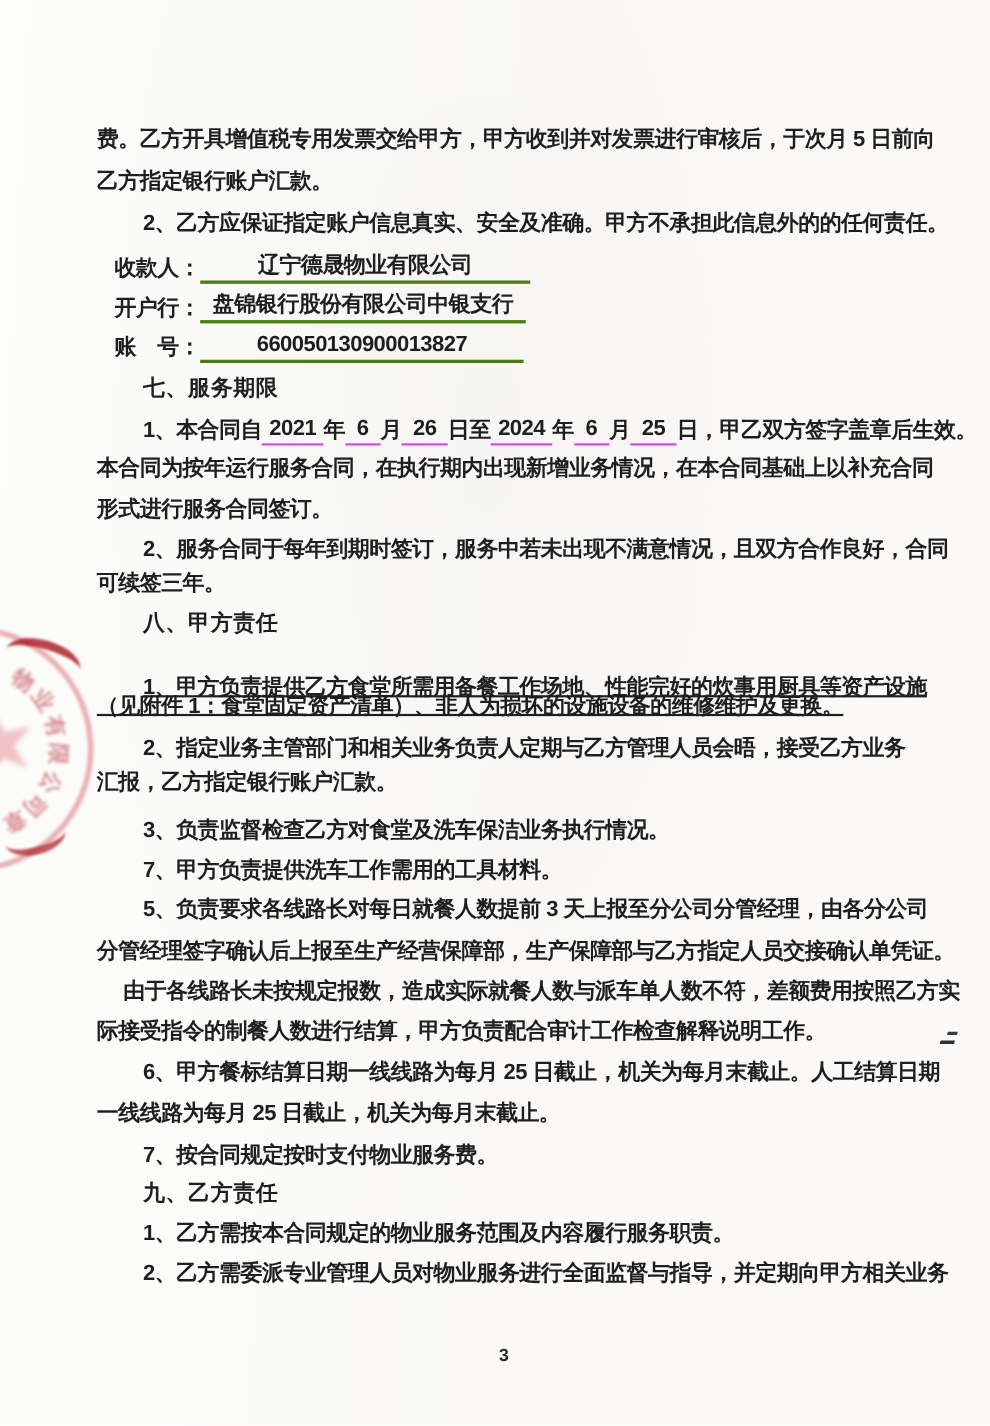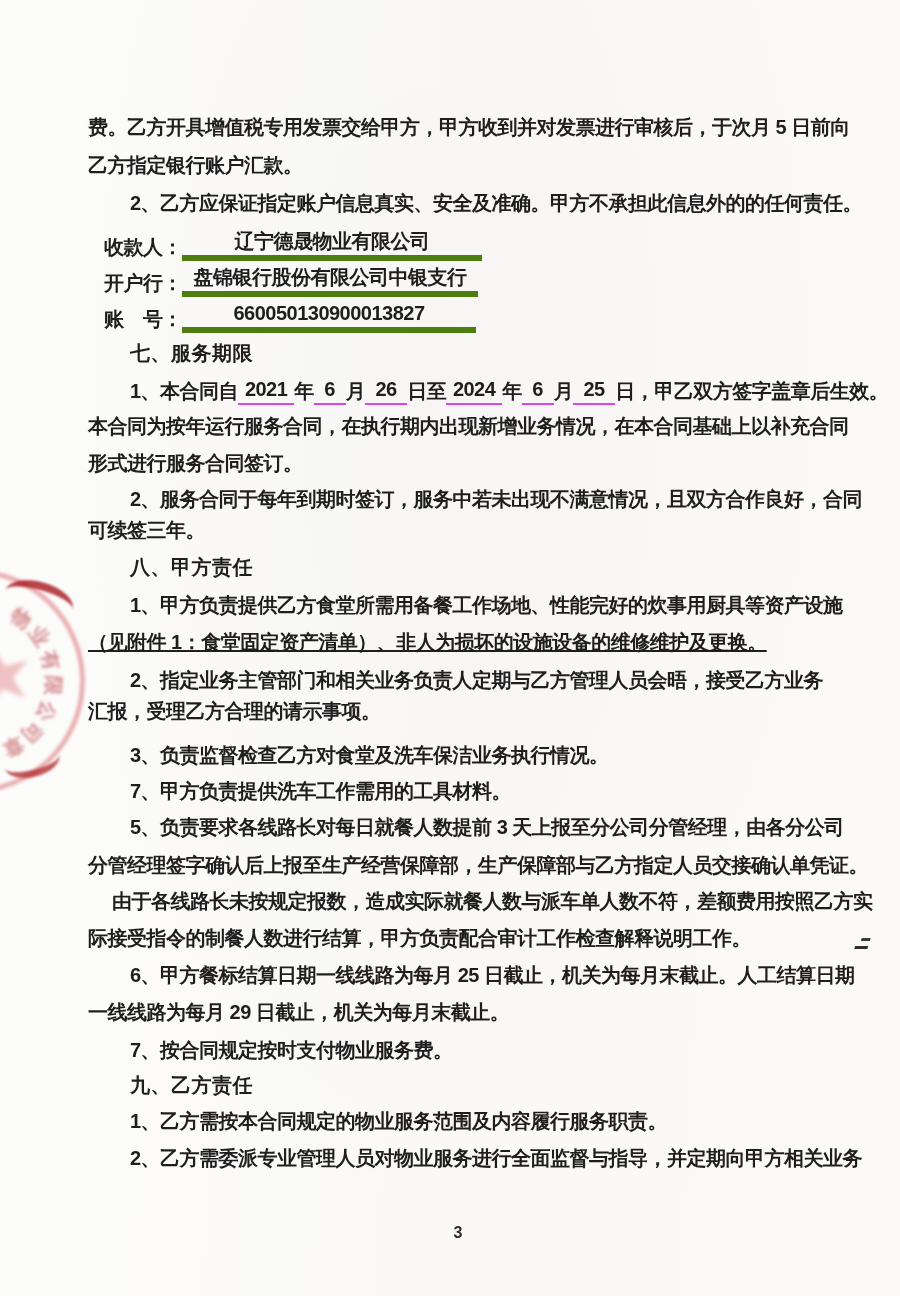--- a/index.html
+++ b/index.html
@@ -14,21 +14,21 @@
   .line {
     position:absolute; left:88px; width:740px;
     font-size:20px; line-height:27px; letter-spacing:-0.5px;
     font-weight:bold; color:#1e1e1e; white-space:nowrap;
   }
   .line.indent { padding-left:42px; }
   .line.field  { padding-left:16px; }
   .line.heading { letter-spacing:0.5px; }
   .underfill {
     display:inline-block; text-align:center; vertical-align:bottom;
-    border-bottom:6px solid #4d7c0f; line-height:27px;
+    border-bottom:3px solid #4d7c0f; line-height:27px;
   }
   .ublank {
     display:inline-block; text-align:center; vertical-align:bottom;
     border-bottom:2px solid #d946ef; line-height:27px;
   }
   .page-number {
     position:absolute; left:448px; top:1224px; width:20px; text-align:center;
     font-size:16px; font-weight:bold; color:#2a2a2a;
   }
   
@@ -96,32 +96,32 @@
       <div class="line field" style="top: 228px;"><span>收款人：</span><span class="underfill" style="width: 300px;">辽宁德晟物业有限公司</span></div>
       <div class="line field" style="top: 264px;"><span>开户行：</span><span class="underfill" style="width: 296px;">盘锦银行股份有限公司中银支行</span></div>
       <div class="line field" style="top: 300px;"><span>账　号：</span><span class="underfill" style="width: 294px;">660050130900013827</span></div>
       <div class="line heading indent" style="top: 340px;">七、服务期限</div>
       <div class="line dateline indent" style="top: 376px;"><span>1、本合同自</span><span class="ublank" style="width: 56px;">2021</span><span>年</span><span class="ublank" style="width: 32px;">6</span><span>月</span><span class="ublank" style="width: 42px;">26</span><span>日至</span><span class="ublank" style="width: 56px;">2024</span><span>年</span><span class="ublank" style="width: 32px;">6</span><span>月</span><span class="ublank" style="width: 42px;">25</span><span>日，甲乙双方签字盖章后生效。</span></div>
       <div class="line body" style="top: 413px;">本合同为按年运行服务合同，在执行期内出现新增业务情况，在本合同基础上以补充合同</div>
       <div class="line body" style="top: 450px;">形式进行服务合同签订。</div>
       <div class="line body indent" style="top: 486px;">2、服务合同于每年到期时签订，服务中若未出现不满意情况，且双方合作良好，合同</div>
       <div class="line body" style="top: 517px;">可续签三年。</div>
       <div class="line heading indent" style="top: 554px;">八、甲方责任</div>
-      <div class="line body indent" style="top: 592px;">1、甲方负责提供乙方食堂所需用备餐工作场地、性能完好的炊事用厨具等资产设施</div>
+      <div class="line body indent" style="top: 612px; text-decoration: underline;">1、甲方负责提供乙方食堂所需用备餐工作场地、性能完好的炊事用厨具等资产设施</div>
       <div class="line body" style="top: 629px; text-decoration: underline;">（见附件 1：食堂固定资产清单）、非人为损坏的设施设备的维修维护及更换。</div>
       <div class="line body indent" style="top: 667px;">2、指定业务主管部门和相关业务负责人定期与乙方管理人员会晤，接受乙方业务</div>
-      <div class="line body" style="top: 698px;">汇报，受理乙方合理的请示事项。</div>
+      <div class="line body" style="top: 698px;">汇报，乙方指定银行账户汇款。</div>
       <div class="line body indent" style="top: 742px;">3、负责监督检查乙方对食堂及洗车保洁业务执行情况。</div>
       <div class="line body indent" style="top: 778px;">7、甲方负责提供洗车工作需用的工具材料。</div>
       <div class="line body indent" style="top: 814px;">5、负责要求各线路长对每日就餐人数提前 3 天上报至分公司分管经理，由各分公司</div>
       <div class="line body" style="top: 852px;">分管经理签字确认后上报至生产经营保障部，生产保障部与乙方指定人员交接确认单凭证。</div>
       <div class="line body" style="top: 888px; margin-left: 24px;">由于各线路长未按规定报数，造成实际就餐人数与派车单人数不符，差额费用按照乙方实</div>
       <div class="line body" style="top: 925px;">际接受指令的制餐人数进行结算，甲方负责配合审计工作检查解释说明工作。</div>
       <div class="line body indent" style="top: 962px;">6、甲方餐标结算日期一线线路为每月 25 日截止，机关为每月末截止。人工结算日期</div>
-      <div class="line body" style="top: 999px;">一线线路为每月 29 日截止，机关为每月末截止。</div>
+      <div class="line body" style="top: 999px;">一线线路为每月 25 日截止，机关为每月末截止。</div>
       <div class="line body indent" style="top: 1037px;">7、按合同规定按时支付物业服务费。</div>
       <div class="line heading indent" style="top: 1072px;">九、乙方责任</div>
       <div class="line body indent" style="top: 1108px;">1、乙方需按本合同规定的物业服务范围及内容履行服务职责。</div>
       <div class="line body indent" style="top: 1145px;">2、乙方需委派专业管理人员对物业服务进行全面监督与指导，并定期向甲方相关业务</div>
     </div>
 
   <div class="scan-artifact">
     <div class="bar-top"></div>
     <div class="bar-bottom"></div>
   </div>

